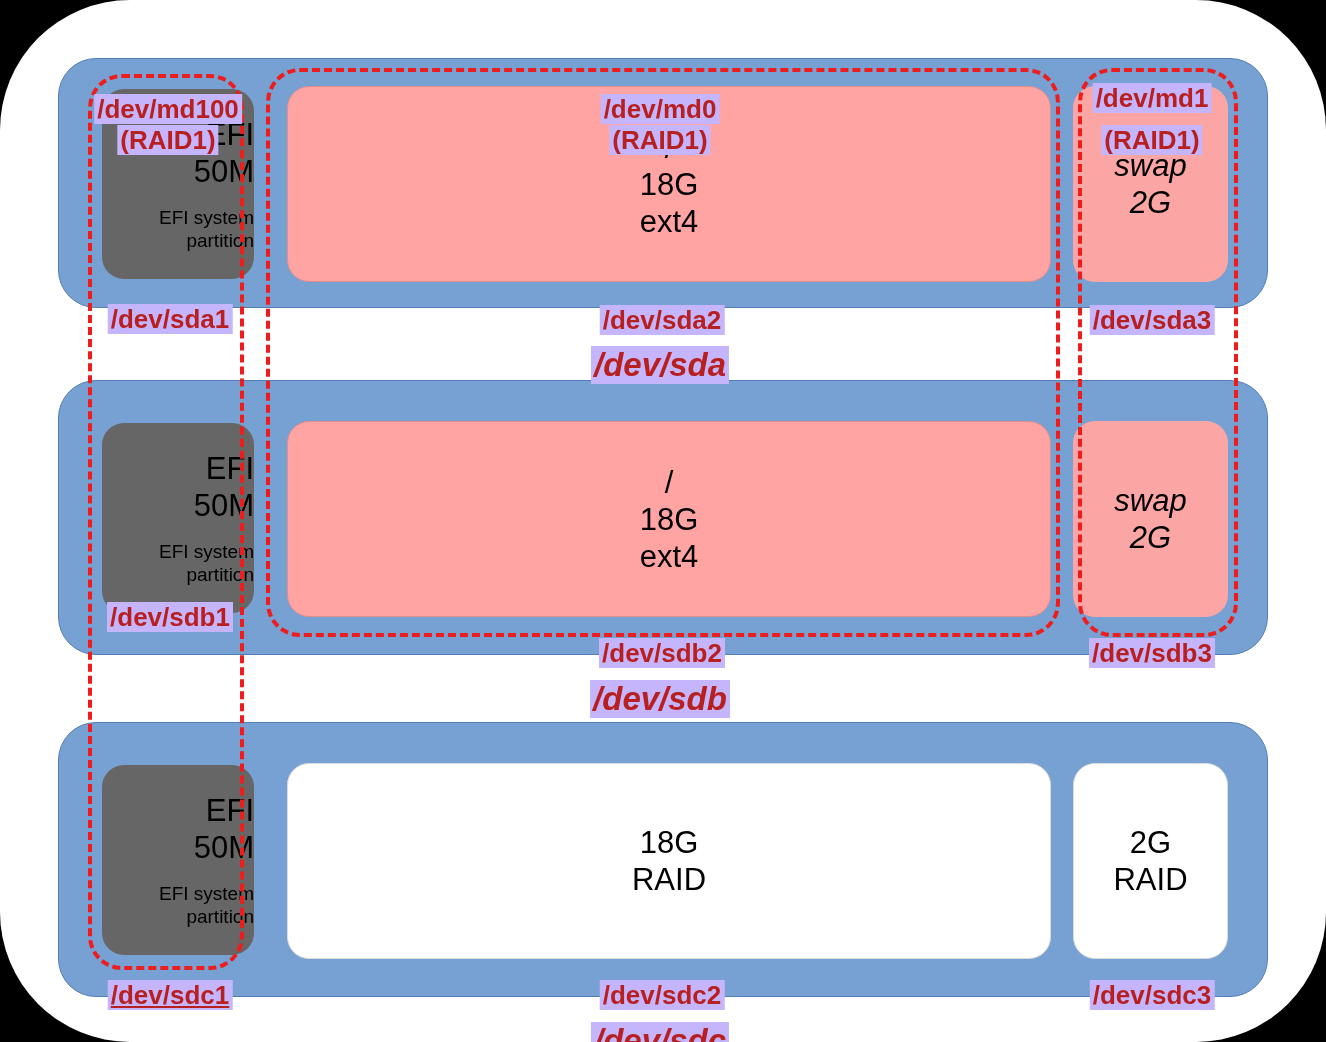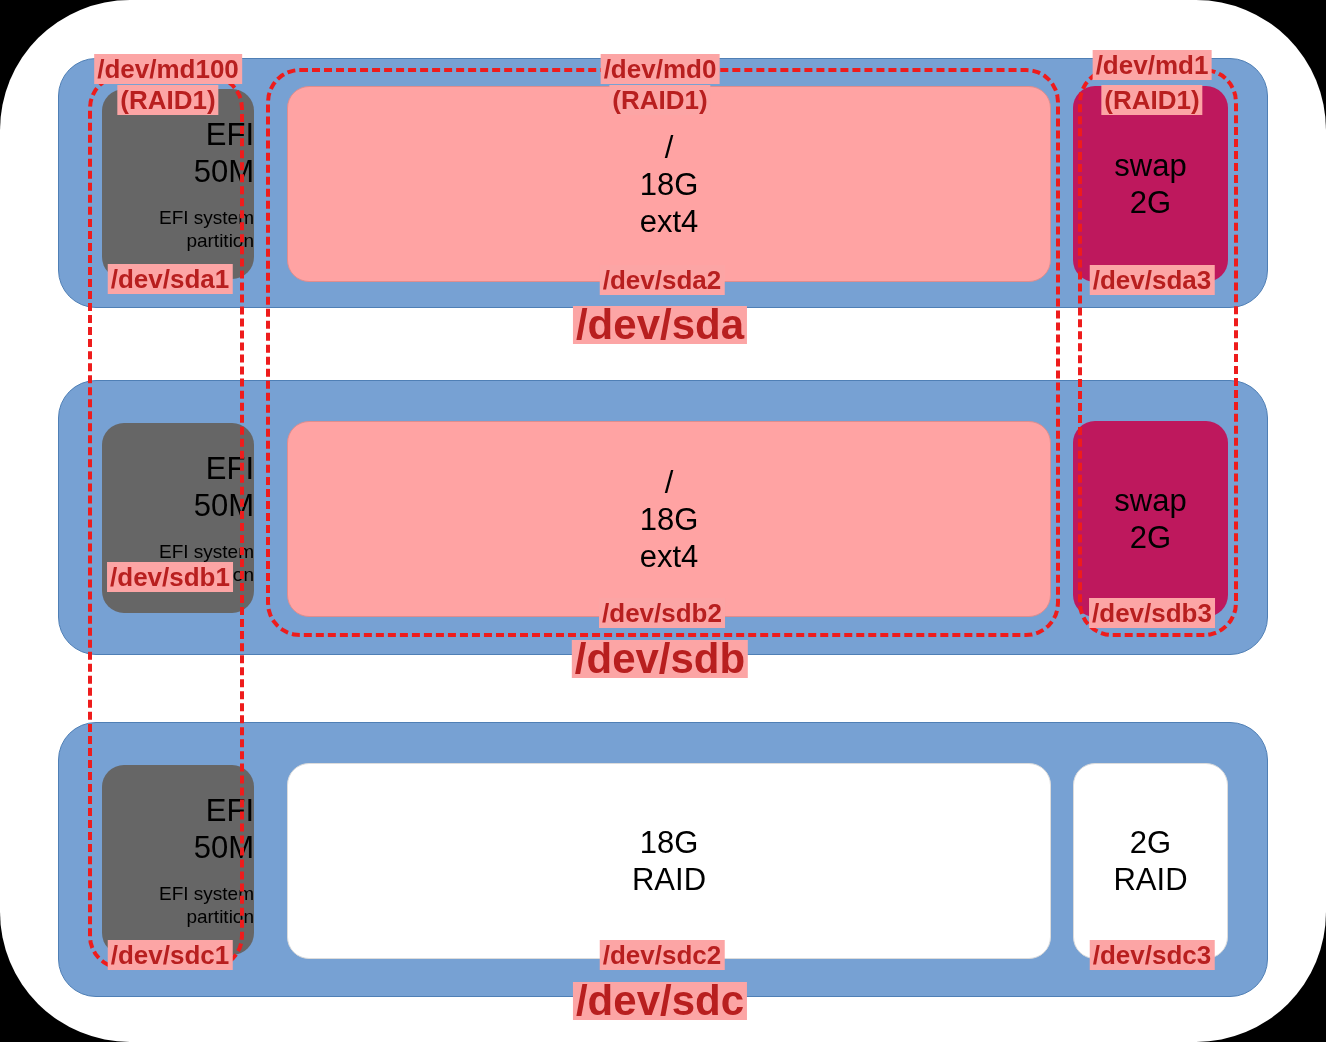--- a/index.html
+++ b/index.html
@@ -35,40 +35,41 @@
     box-sizing:border-box;
     display:flex;
     flex-direction:column;
     align-items:center;
     justify-content:center;
     text-align:center;
     color:#000;
   }
   .part.efi{background:#666666;align-items:flex-end;}
   .part.root{background:#ffa3a3;border:1px solid #e08d8d;}
-  .part.swap{background:#be185d;}
+  .part.swap{background:#fca5a5;font-style:italic;}
   .part.blank{background:#ffffff;border:1px solid #dcdcdc;}
 
   .p-line{font-size:31px;line-height:37px;}
   .p-line.small{font-size:19px;line-height:23px;}
   .p-gap{height:16px;}
 
   
   .rlabel{
     position:absolute;
     color:#b81f1f;
-    background:#fca5a5;
+    background:#c4b5fd;
     font-weight:bold;
     white-space:nowrap;
     padding:0 3px;
     transform:translateX(-50%);
     z-index:40;
+    margin-top:40px;
   }
   .rlabel.sz-part{font-size:26px;line-height:30px;}
-  .rlabel.sz-disk{font-size:42px;line-height:38px;}
+  .rlabel.sz-disk{font-size:33px;line-height:38px;font-style:italic;}
   .rlabel.sz-md{font-size:26px;line-height:30px;}
 
   
   .md{
     position:absolute;
     border:4px dashed #ee1c1c;
     border-radius:34px;
     box-sizing:border-box;
     z-index:30;
     pointer-events:none;
@@ -151,31 +152,31 @@
   <div class="md" style="left:266px;top:68px;width:794px;height:569px;"></div>
 
   <div class="md" style="left:1078px;top:68px;width:160px;height:569px;"></div>
 
   <div class="rlabel sz-md" style="left:168px;top:54px;">/dev/md100</div>
   <div class="rlabel sz-md" style="left:168px;top:85px;">(RAID1)</div>
 
   <div class="rlabel sz-md" style="left:660px;top:54px;">/dev/md0</div>
   <div class="rlabel sz-md" style="left:660px;top:85px;">(RAID1)</div>
 
-  <div class="rlabel sz-md" style="left:1152px;top:50px;">/dev/md1</div>
+  <div class="rlabel sz-md" style="left:1152px;top:43px;">/dev/md1</div>
   <div class="rlabel sz-md" style="left:1152px;top:85px;">(RAID1)</div>
 
   <div class="rlabel sz-part" style="left:170px;top:264px;">/dev/sda1</div>
   <div class="rlabel sz-part" style="left:662px;top:265px;text-align:center;">/dev/sda2</div>
   <div class="rlabel sz-part" style="left:1152px;top:265px;">/dev/sda3</div>
   <div class="rlabel sz-disk" style="left:660px;top:306px;">/dev/sda</div>
 
   <div class="rlabel sz-part" style="left:170px;top:562px;">/dev/sdb1</div>
   <div class="rlabel sz-part" style="left:662px;top:598px;">/dev/sdb2</div>
   <div class="rlabel sz-part" style="left:1152px;top:598px;">/dev/sdb3</div>
   <div class="rlabel sz-disk" style="left:660px;top:640px;">/dev/sdb</div>
 
-  <div class="rlabel sz-part" style="left:170px;top:940px;">/dev/sdc1</div>
+  <div class="rlabel sz-part" style="left:170px;top:940px;text-decoration:underline;">/dev/sdc1</div>
   <div class="rlabel sz-part" style="left:662px;top:940px;text-align:center;">/dev/sdc2</div>
   <div class="rlabel sz-part" style="left:1152px;top:940px;">/dev/sdc3</div>
   <div class="rlabel sz-disk" style="left:660px;top:982px;">/dev/sdc</div>
 
 </div>
 
 </body></html>

